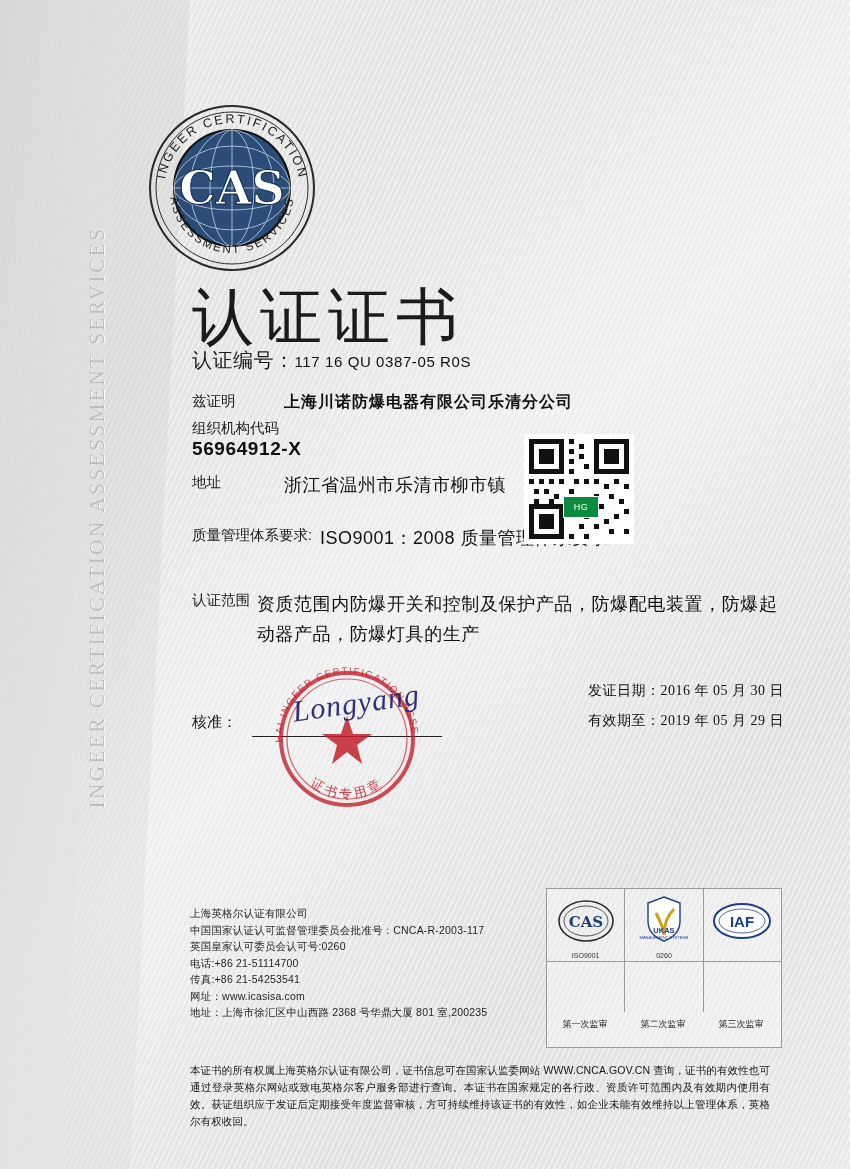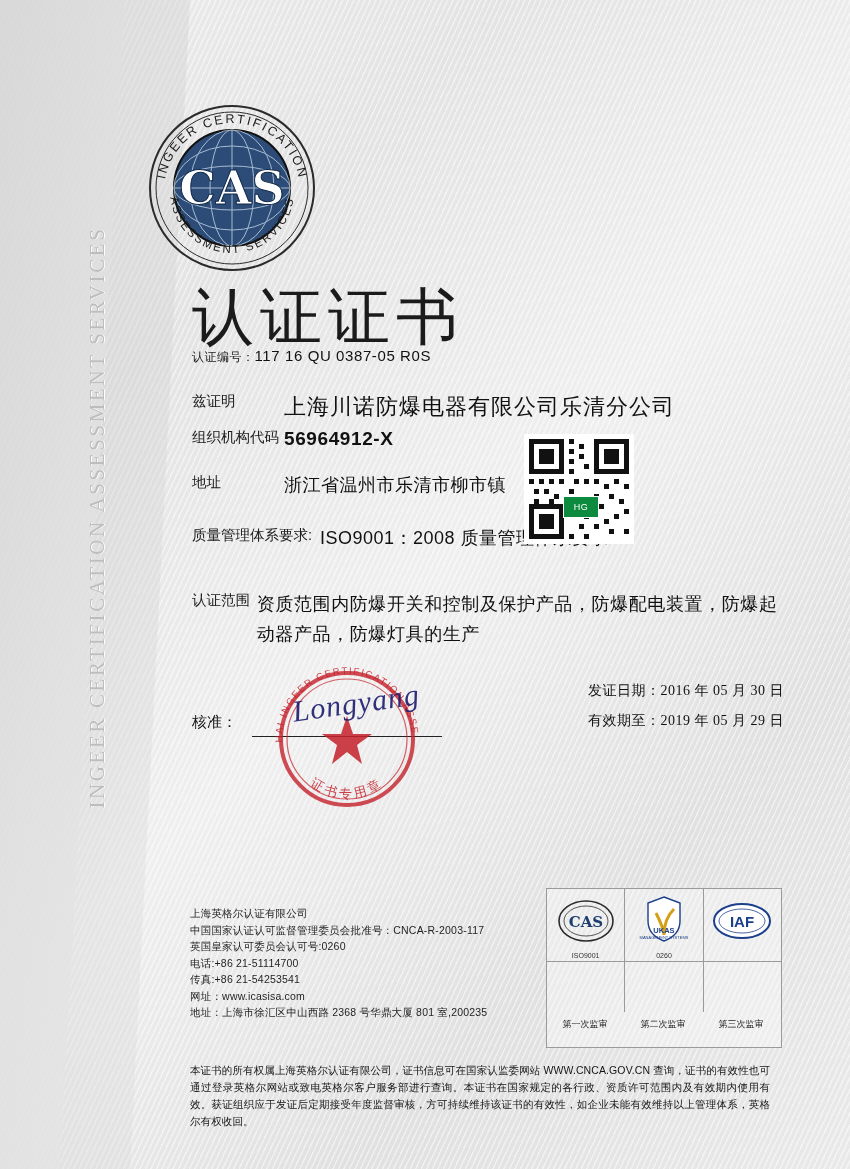--- a/index.html
+++ b/index.html
@@ -56,31 +56,31 @@
     position:absolute;left:192px;top:258px;
     font-family:"DejaVu Sans", sans-serif;
     font-size:62px;font-weight:normal;letter-spacing:6px;
     color:#1b1b1b;
     margin-top:17px;
   }
   #certno{
     position:absolute;left:192px;top:347px;
     font-size:15px;color:#1c1c1c;letter-spacing:.5px;
   }
-  #certno .lbl{font-size:12px;margin-top:40px;}
+  #certno .lbl{font-size:20px;margin-top:40px;}
   #certno .val{font-family:"Liberation Sans",sans-serif;font-size:15px;letter-spacing:.6px;}
 
   .row{position:absolute;display:flex;align-items:flex-start;}
   .lab{width:92px;font-size:14.5px;color:#1b1b1b;white-space:nowrap;}
   .val{font-size:15px;color:#111;}
 
   #row-company{left:192px;top:392px;}
-  #row-company .big{font-size:22px;font-weight:normal;letter-spacing:1px;color:#111;}
-
-  #row-code{left:192px;top:428px;}
+  #row-company .big{font-size:16px;font-weight:bold;letter-spacing:1px;color:#111;}
+
+  #row-code{left:192px;top:419px;flex-direction:column;}
   #row-code .code{font-size:19px;font-weight:bold;letter-spacing:.6px;font-family:"Liberation Sans",sans-serif;}
 
   #row-addr{left:192px;top:473px;}
   #row-addr .val{font-size:18px;letter-spacing:.5px;}
 
   #row-std{left:192px;top:526px;}
   #row-std .lab{width:128px;}
   #row-std .val{font-size:18px;letter-spacing:.5px;}
 
   #row-scope{left:192px;top:589px;width:600px;}

